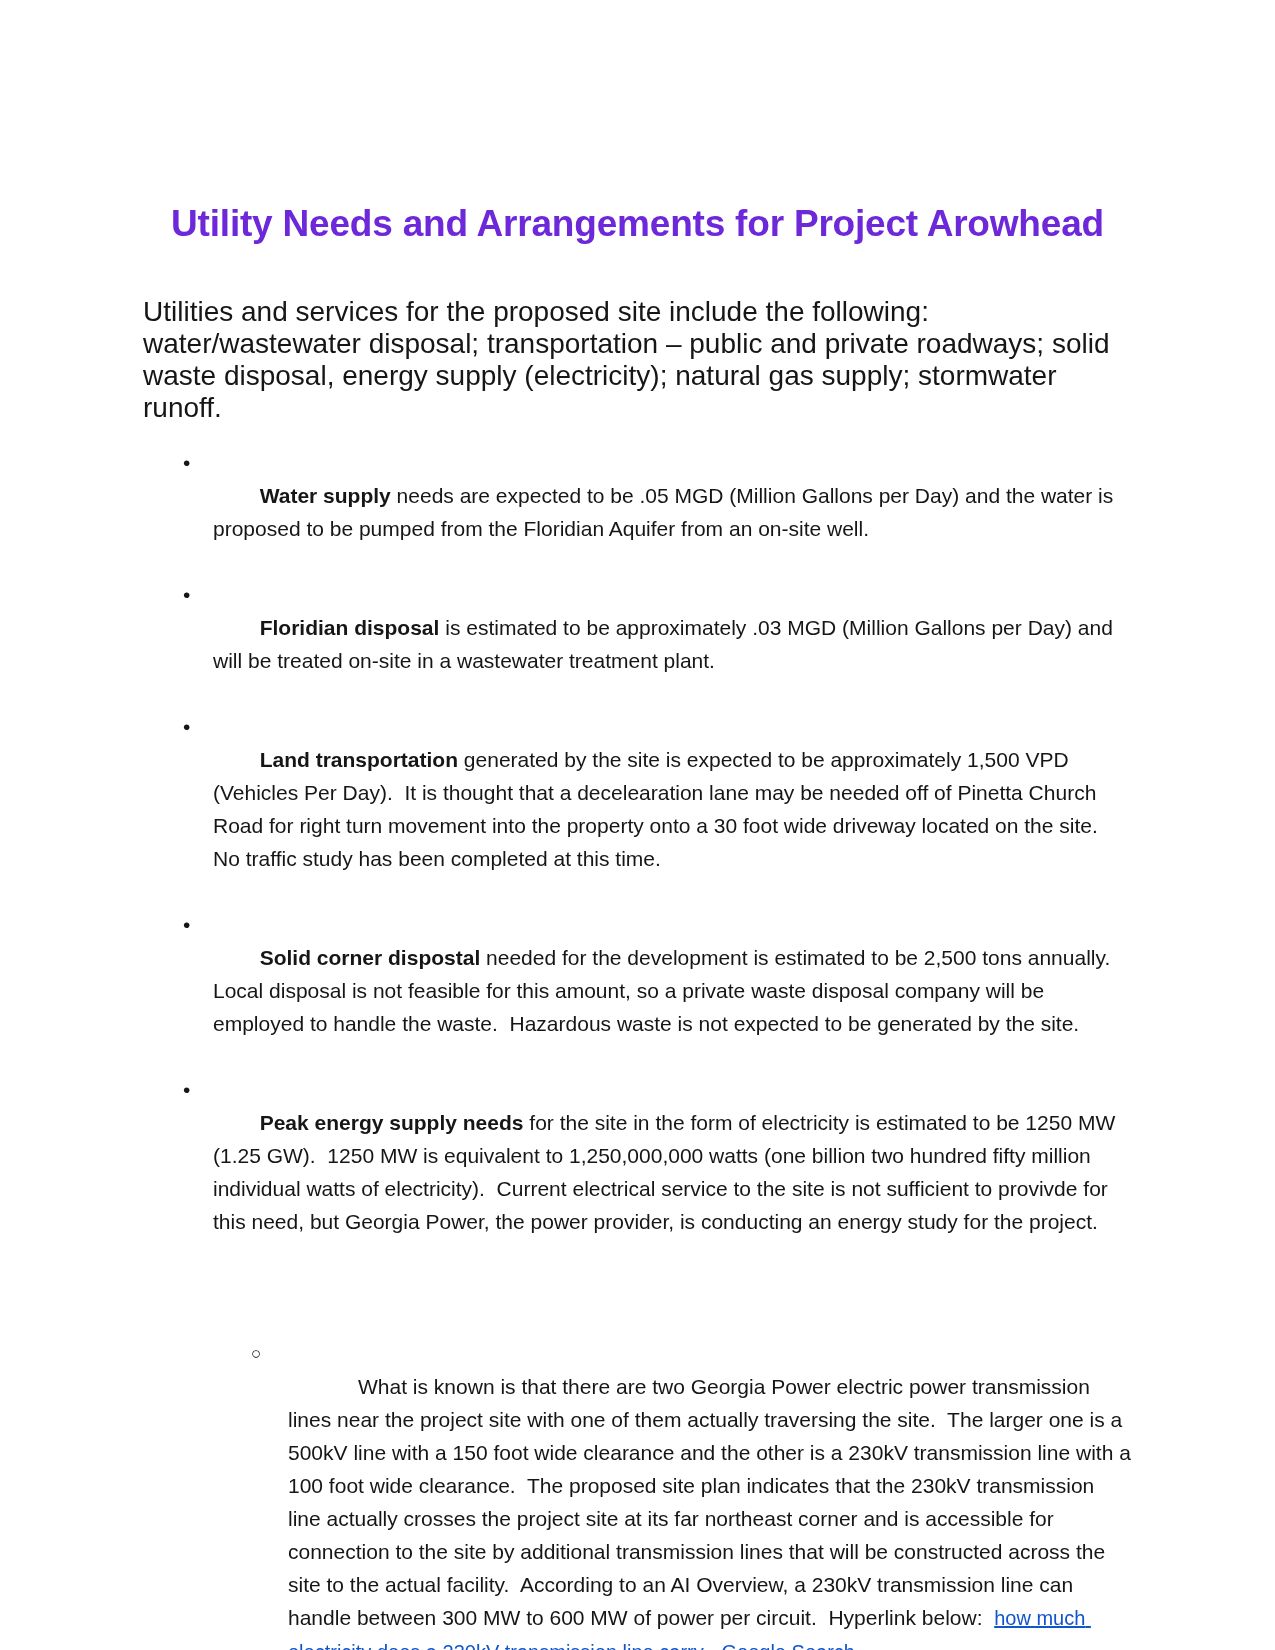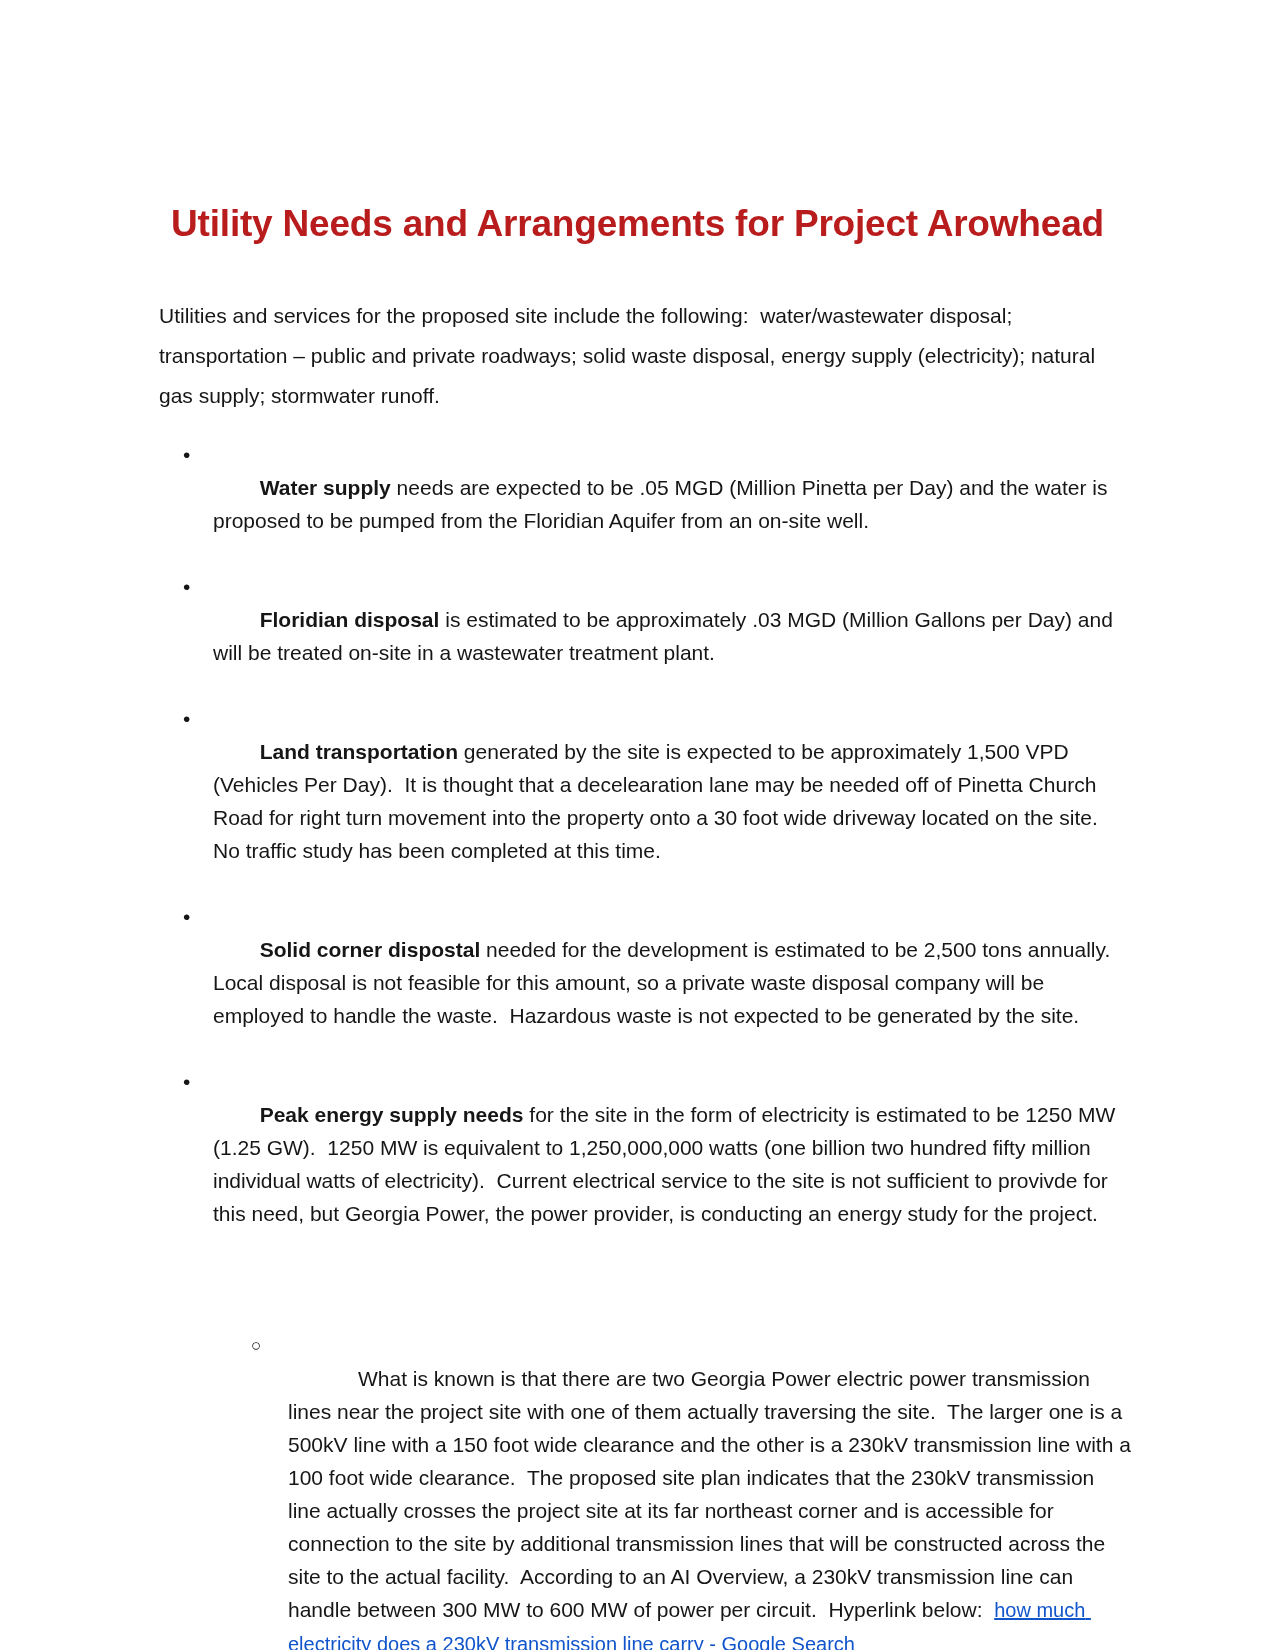--- a/index.html
+++ b/index.html
@@ -20,28 +20,28 @@
     box-sizing: border-box;
     padding: 202px 143px 0 143px;
     width: 1275px;
   }
   .doc-title {
     margin: 0 0 50px 0;
     font-size: 37px;
     font-weight: 700;
     line-height: 1.2;
     text-align: center;
-    color: #b91c1c;
+    color: #6d28d9;
     letter-spacing: -0.2px;
     white-space: pre-wrap;
   }
   .para {
-    margin: 0 0 22px 16px;
-    font-size: 21px;
-    line-height: 40px;
+    margin: 0 0 22px 0;
+    font-size: 28px;
+    line-height: 32px;
     white-space: pre-wrap;
   }
   ul.blist {
     margin: 0;
     padding: 0;
     list-style: none;
   }
   ul.blist > li {
     position: relative;
     padding-left: 70px;
@@ -95,21 +95,21 @@
 <div class="page">
   <div class="content">
 
     <h1 class="doc-title">Utility Needs and Arrangements for Project Arowhead</h1>
 
     <p class="para">Utilities and services for the proposed site include the following:  water/wastewater disposal; transportation – public and private roadways; solid waste disposal, energy supply (electricity); natural gas supply; stormwater runoff.</p>
 
     <ul class="blist">
 
       <li>
-        <span class="marker">•</span><span class="lead">Water supply</span><span> needs are expected to be .05 MGD (Million Pinetta per Day) and the water is proposed to be pumped from the Floridian Aquifer from an on-site well.</span>
+        <span class="marker">•</span><span class="lead">Water supply</span><span> needs are expected to be .05 MGD (Million Gallons per Day) and the water is proposed to be pumped from the Floridian Aquifer from an on-site well.</span>
       </li>
 
       <li>
         <span class="marker">•</span><span class="lead">Floridian disposal</span><span> is estimated to be approximately .03 MGD (Million Gallons per Day) and will be treated on-site in a wastewater treatment plant.</span>
       </li>
 
       <li>
         <span class="marker">•</span><span class="lead">Land transportation</span><span> generated by the site is expected to be approximately 1,500 VPD (Vehicles Per Day).  It is thought that a decelearation lane may be needed off of Pinetta Church Road for right turn movement into the property onto a 30 foot wide driveway located on the site.  No traffic study has been completed at this time.</span>
       </li>
 

